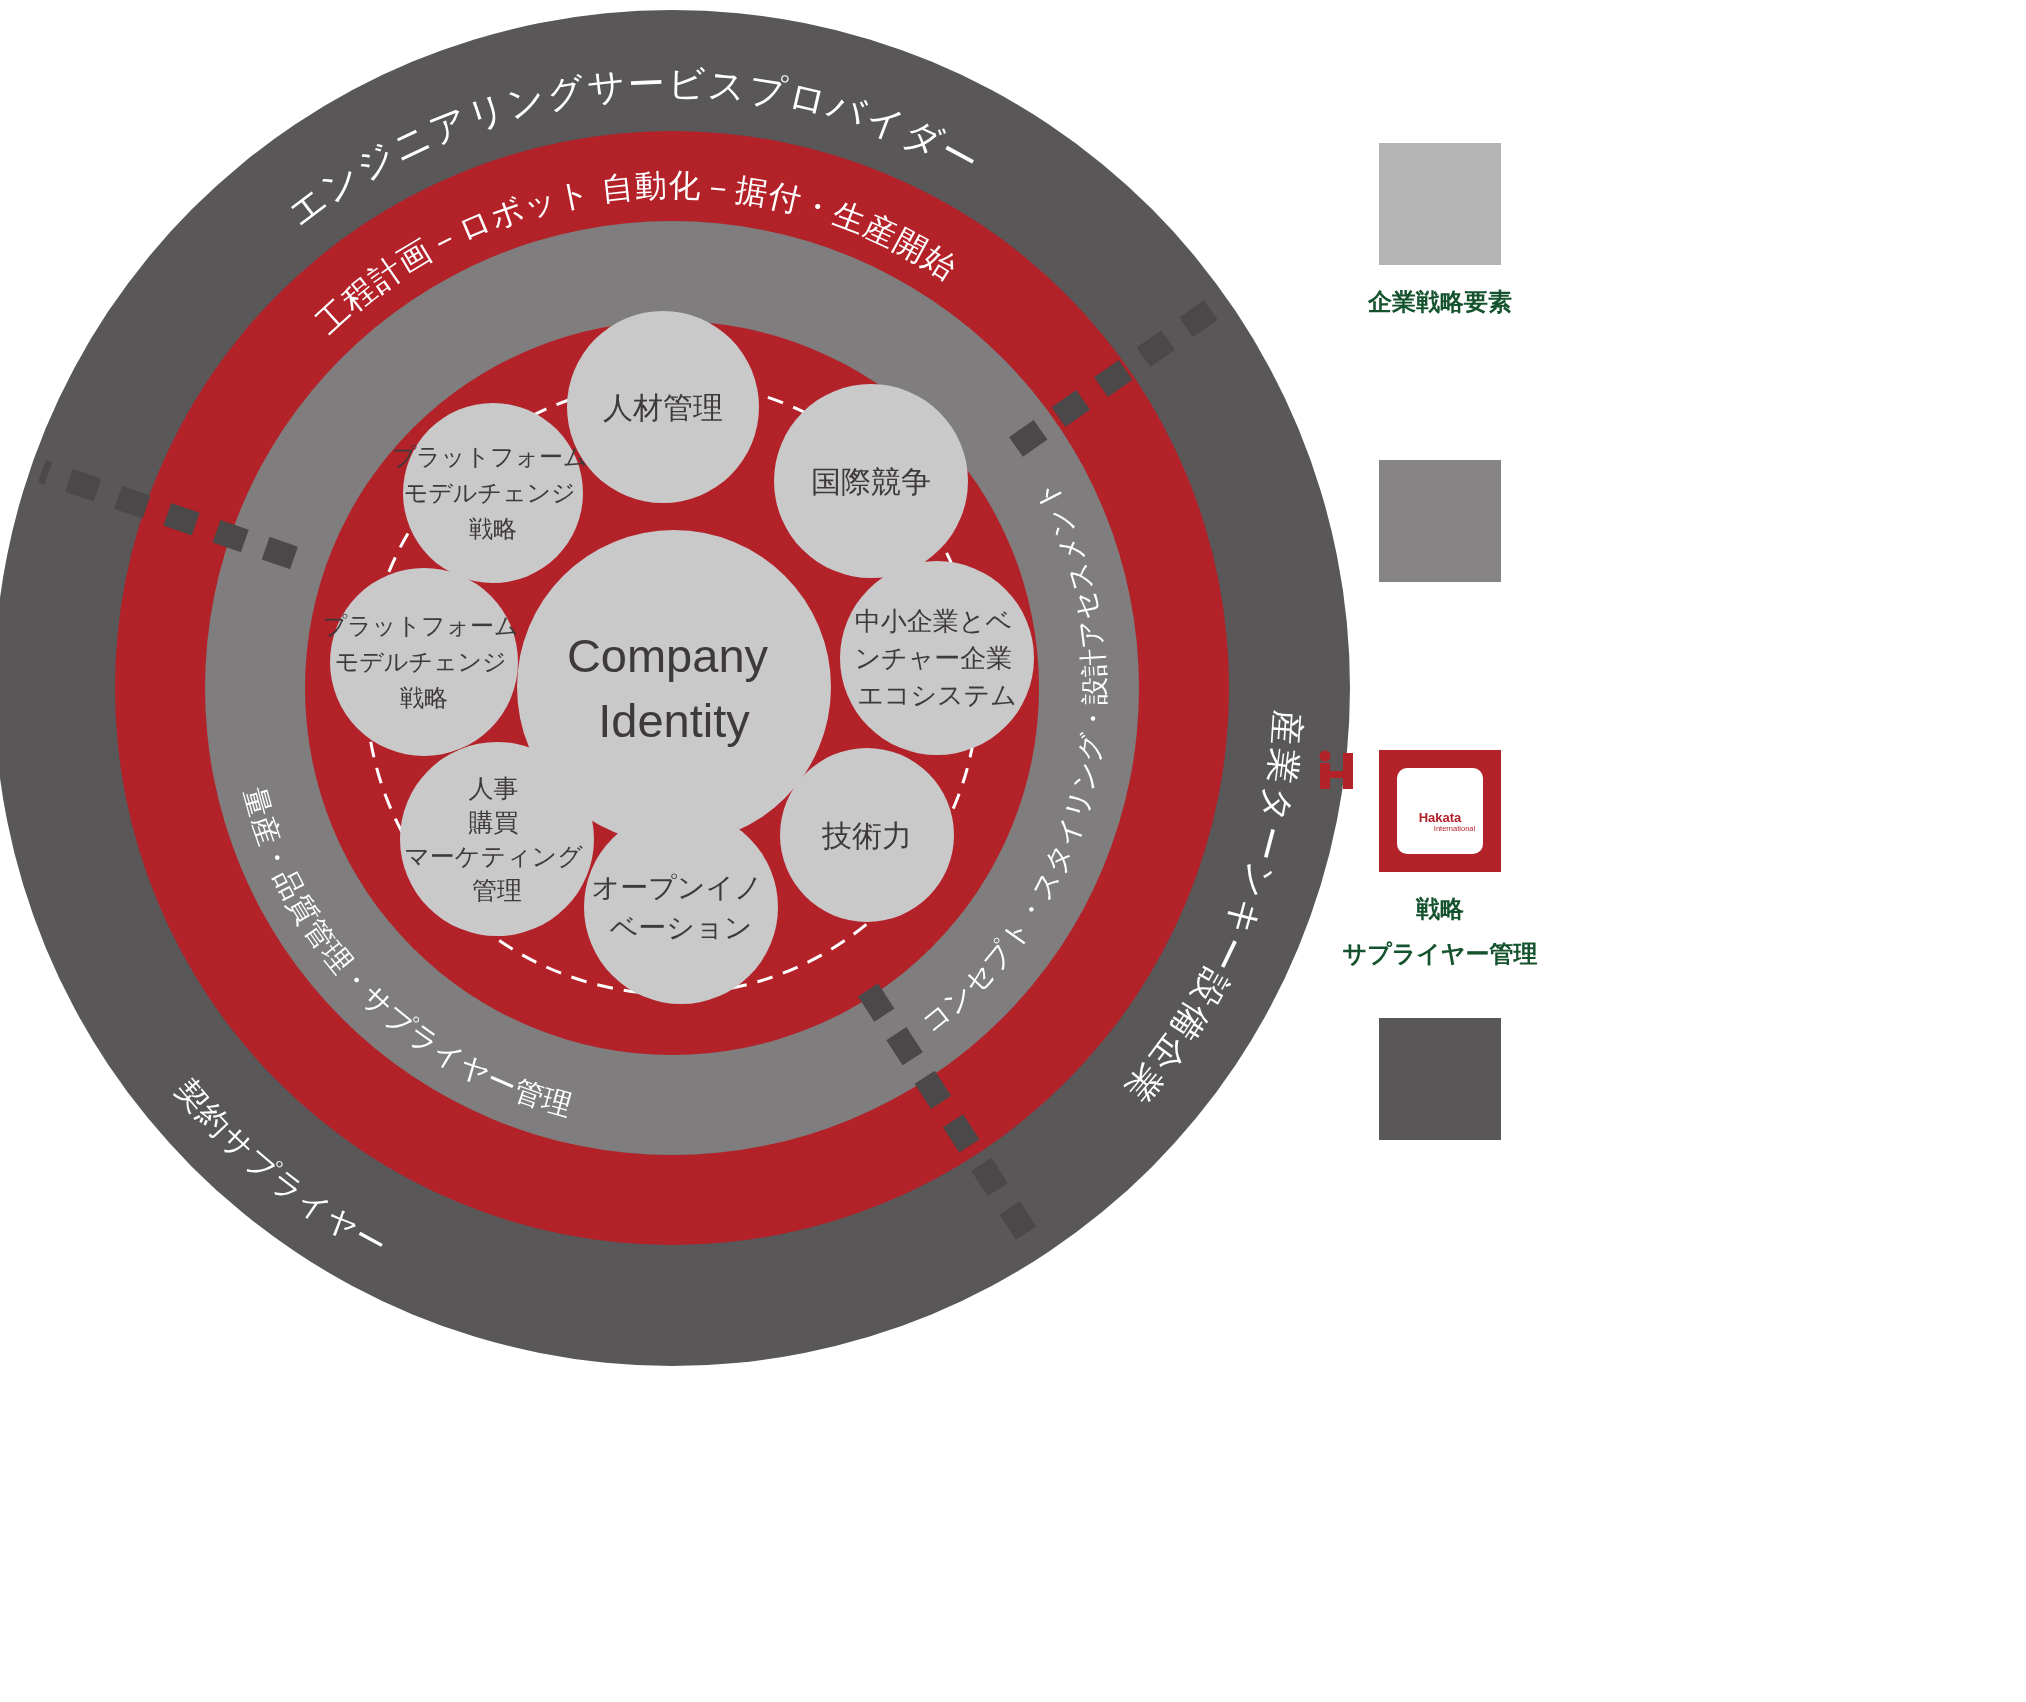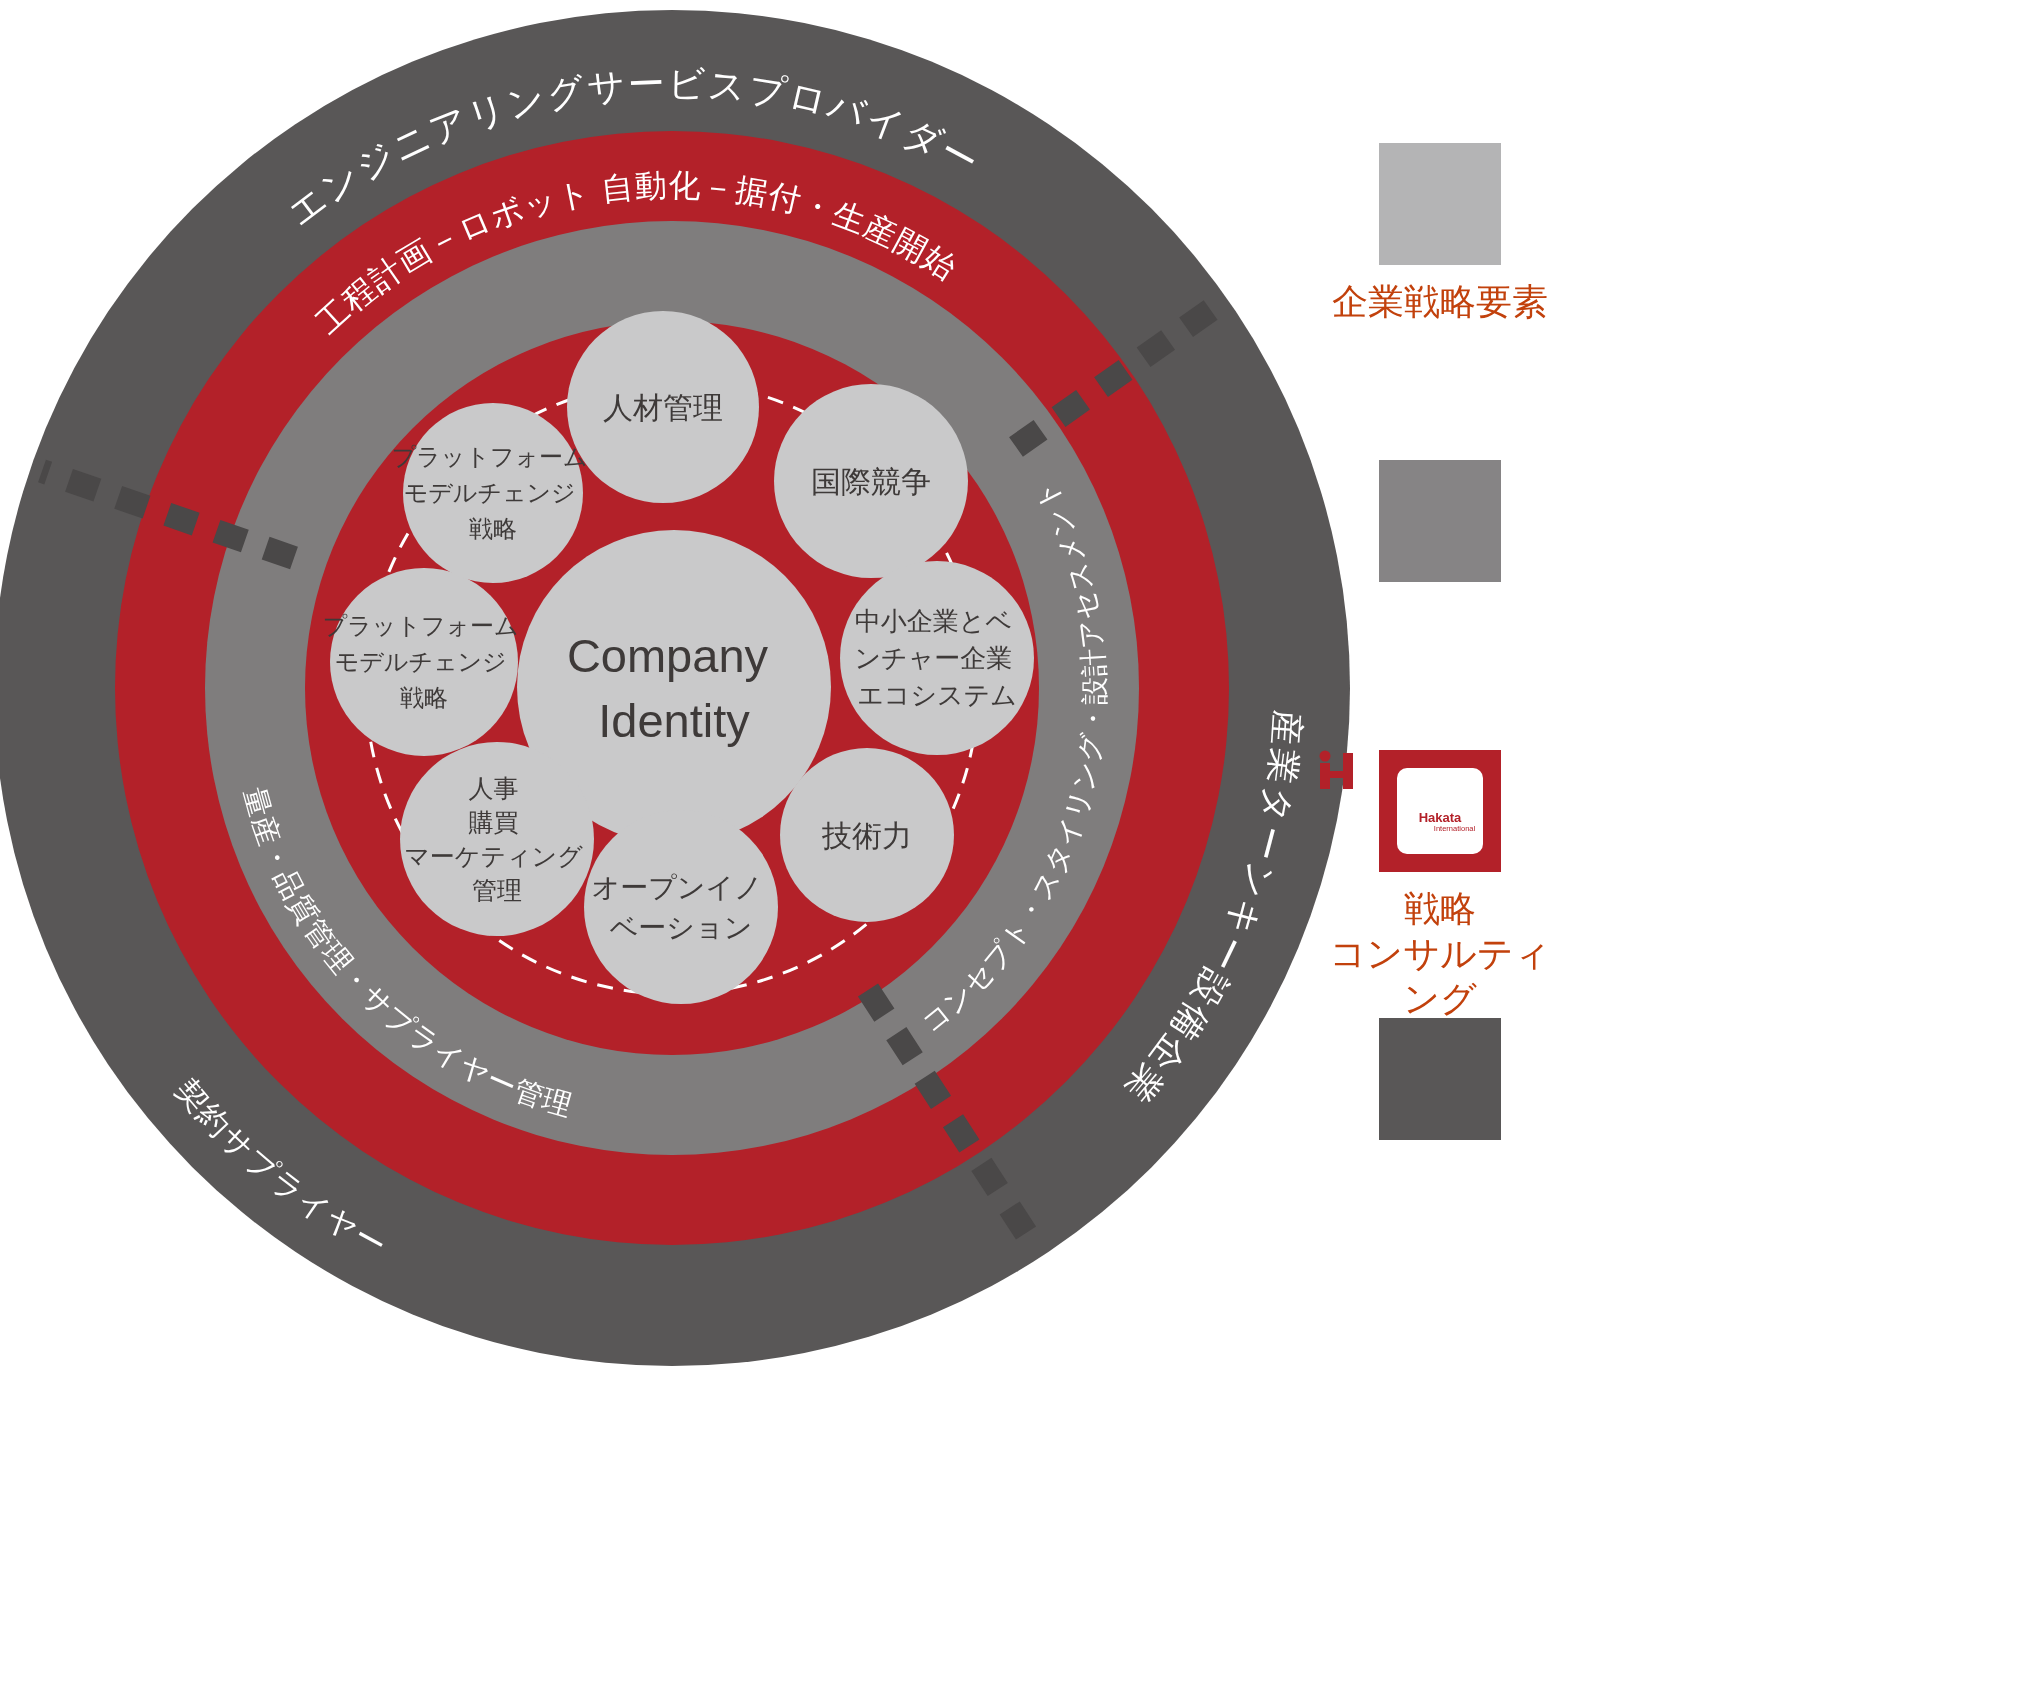--- a/index.html
+++ b/index.html
@@ -14,21 +14,21 @@
   .ring-text{fill:#ffffff;font-family:"Liberation Sans","DejaVu Sans",sans-serif;font-weight:400;}
   .ls2{letter-spacing:2px}.ls3{letter-spacing:3px}.ls1{letter-spacing:1px}
   .f37{font-size:37px}.f35{font-size:35px}.f32{font-size:32px}
   .f31{font-size:31px}.f29{font-size:29px}.f28s{font-size:28px}
   .node-text{fill:#3e3a39;font-family:"Liberation Sans","DejaVu Sans",sans-serif;}
   .f30{font-size:30px}.f28{font-size:28px}.f26{font-size:26px}.f25{font-size:25px}.f24{font-size:24px}
   .center-text{fill:#3e3a39;font-size:47px;font-weight:400;}
   .legend-item{position:absolute;left:1316px;width:248px;text-align:center;}
   .swatch{width:122px;height:122px;margin:0 auto;}
   .swatch.red{display:flex;align-items:center;justify-content:center;}
-  .legend-label{margin-top:14px;font-size:36px;font-weight:400;color:#c2410c;line-height:45px;}
+  .legend-label{margin-top:14px;font-size:24px;font-weight:700;color:#14532d;line-height:45px;}
   .logo-box{
     width:86px;height:86px;background:#fff;border-radius:10px;
     display:flex;flex-direction:column;align-items:center;justify-content:center;
   }
   .logo-name{color:#b32129;font-size:13px;font-weight:700;line-height:14px;margin-top:21px;}
   .logo-sub{color:#b32129;font-size:7.5px;line-height:8px;margin-left:29px;}
 </style>
 </head>
 <body>
 
@@ -158,21 +158,21 @@
             <rect x="4" y="13" width="10" height="26" fill="#b32129"></rect>
             <rect x="14" y="21" width="13" height="7" fill="#b32129"></rect>
             <rect x="27" y="3" width="10" height="36" fill="#b32129"></rect>
           </svg>
           <div class="logo-name">Hakata</div>
           <div class="logo-sub">International</div>
         </div>
       </div>
       <div class="legend-label">
         <div>戦略</div>
-        <div>コンサルティング</div>
+        <div>サプライヤー管理</div>
       </div>
     </div>
 
     <div class="legend-item" style="top:1018px">
       <div class="swatch" style="background:#595757"></div>
     </div>
 
   </div>
 </div>
 

